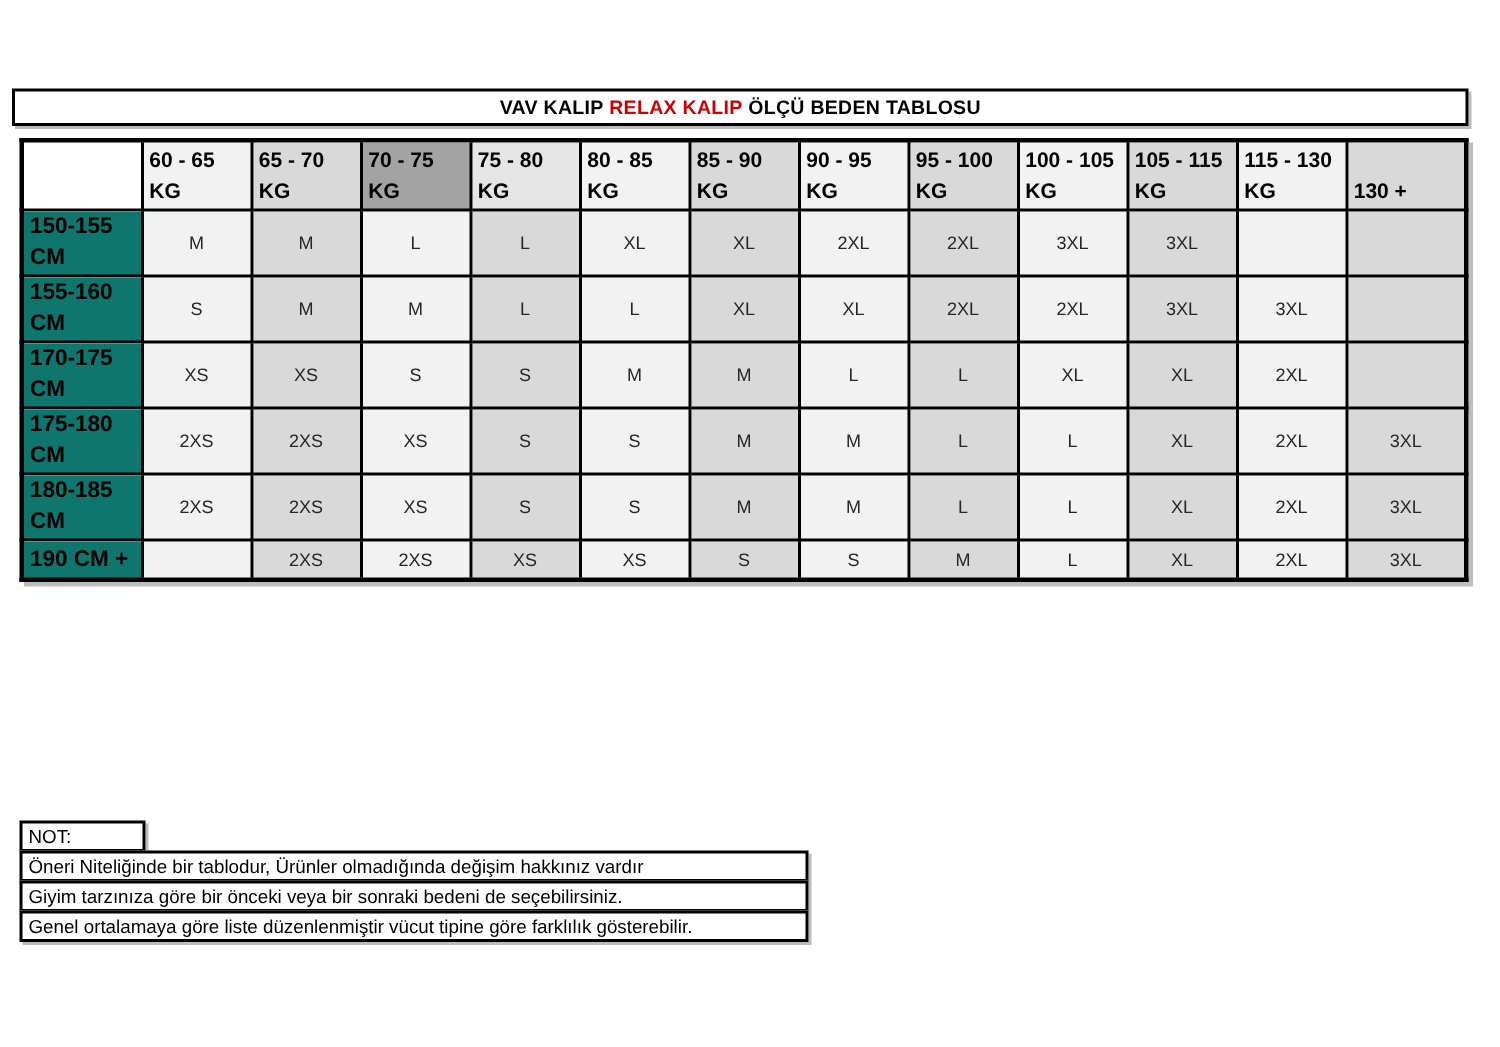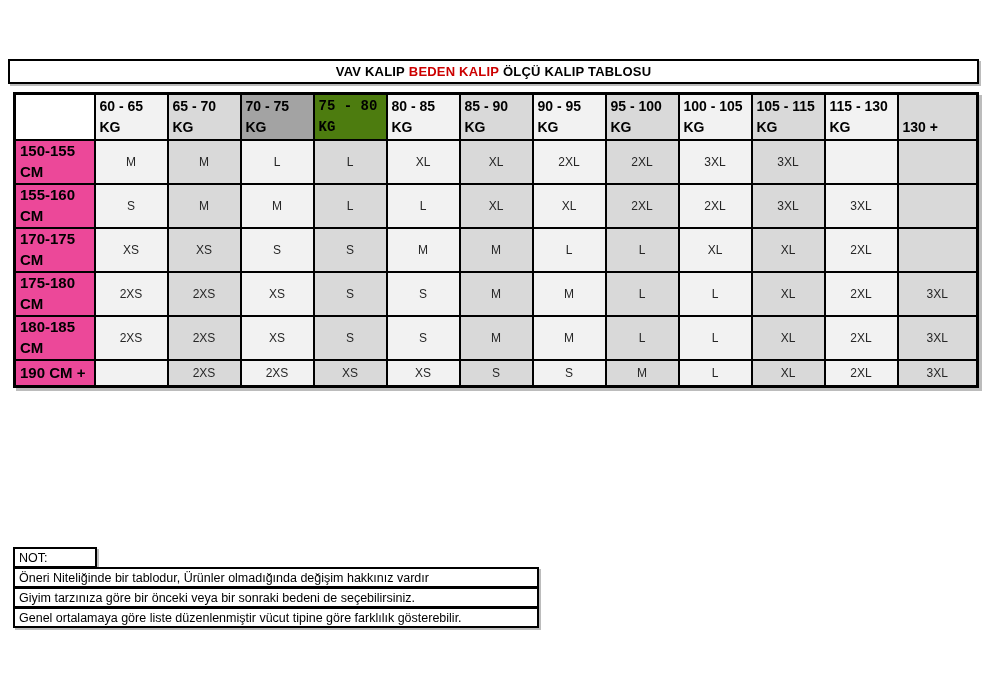--- a/index.html
+++ b/index.html
@@ -29,21 +29,21 @@
   }
   table.size-table thead tr{height:46px;padding-left:16px;}
   table.size-table tbody tr{height:44px;}
   table.size-table tbody tr.compact{height:27px;}
   table.size-table thead th{
     font-size:14px;font-weight:bold;text-align:left;
     vertical-align:middle;padding-left:4px;line-height:1.45;
   }
   table.size-table thead th.corner{background:#fff;}
   table.size-table th.rowhead{
-    background:#ec4899;font-size:15px;font-weight:bold;text-align:left;
+    background:#0f766e;font-size:15px;font-weight:bold;text-align:left;
     vertical-align:middle;padding-left:4px;line-height:1.35;white-space:nowrap;margin-top:16px;
   }
   table.size-table td{
     text-align:center;vertical-align:middle;
     font-size:12px;color:#262626;font-weight:normal;
   }
   
   .note-box{
     position:absolute;left:13px;height:17px;border:2px solid #000;background:#fff;
     display:flex;align-items:center;padding-left:4px;
@@ -54,23 +54,23 @@
   .note-1{top:567px;width:518px;}
   .note-2{top:587px;width:518px;}
   .note-3{top:607px;width:518px;}
 </style>
 </head>
 <body>
 
 <div class="title-box">
   <span>VAV KALIP</span>
     <span> </span>
-    <span style="color: rgb(204, 0, 0);">BEDEN KALIP</span>
+    <span style="color: rgb(204, 0, 0);">RELAX KALIP</span>
     <span> </span>
-    <span>ÖLÇÜ KALIP TABLOSU</span>
+    <span>ÖLÇÜ BEDEN TABLOSU</span>
 </div>
 
 <table class="size-table">
     <colgroup>
       <col style="width: 80px;">
       <col style="width: 73px;">
       <col style="width: 73px;">
       <col style="width: 73px;">
       <col style="width: 73px;">
       <col style="width: 73px;">
@@ -90,21 +90,21 @@
           <div>KG</div>
         </th>
         <th style="background: rgb(217, 217, 217);">
           <div>65 - 70</div>
           <div>KG</div>
         </th>
         <th style="background: #a3a3a3;">
           <div>70 - 75</div>
           <div>KG</div>
         </th>
-        <th style="background: #4d7c0f; font-family: Liberation Mono, monospace;">
+        <th style="background: #e5e5e5;">
           <div>75 - 80</div>
           <div>KG</div>
         </th>
         <th style="background: rgb(242, 242, 242);">
           <div>80 - 85</div>
           <div>KG</div>
         </th>
         <th style="background: rgb(217, 217, 217);">
           <div>85 - 90</div>
           <div>KG</div>

